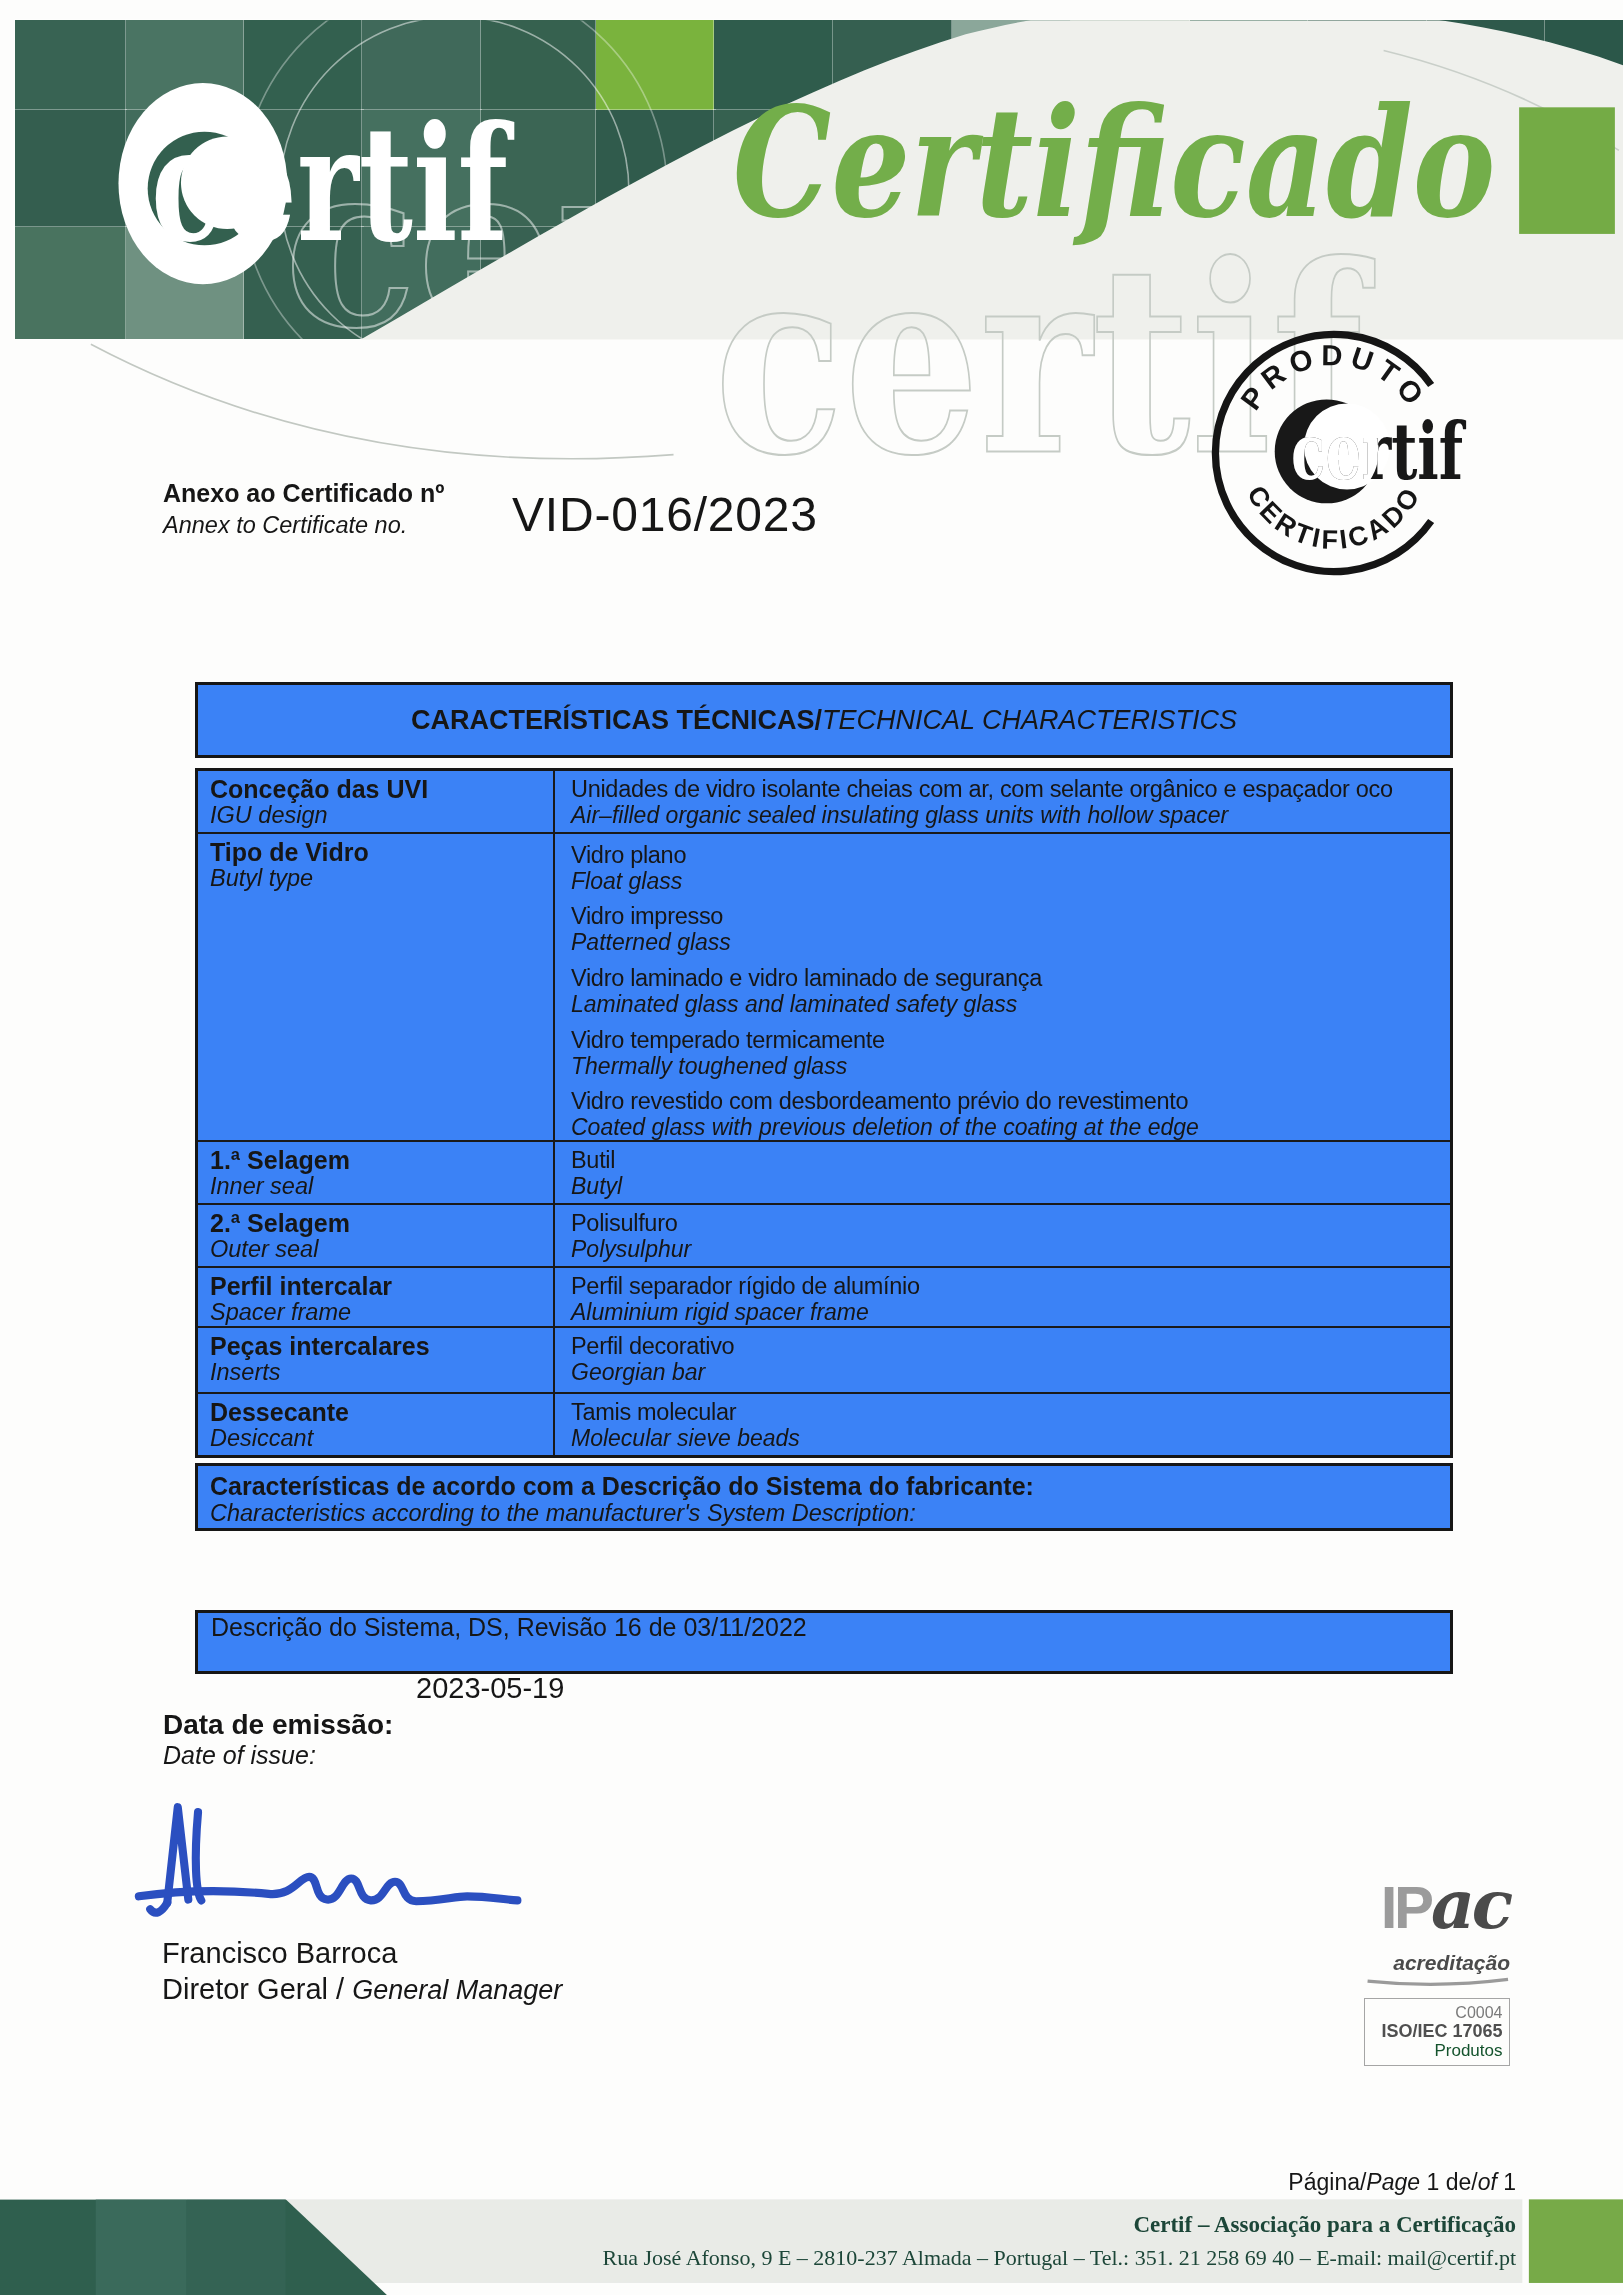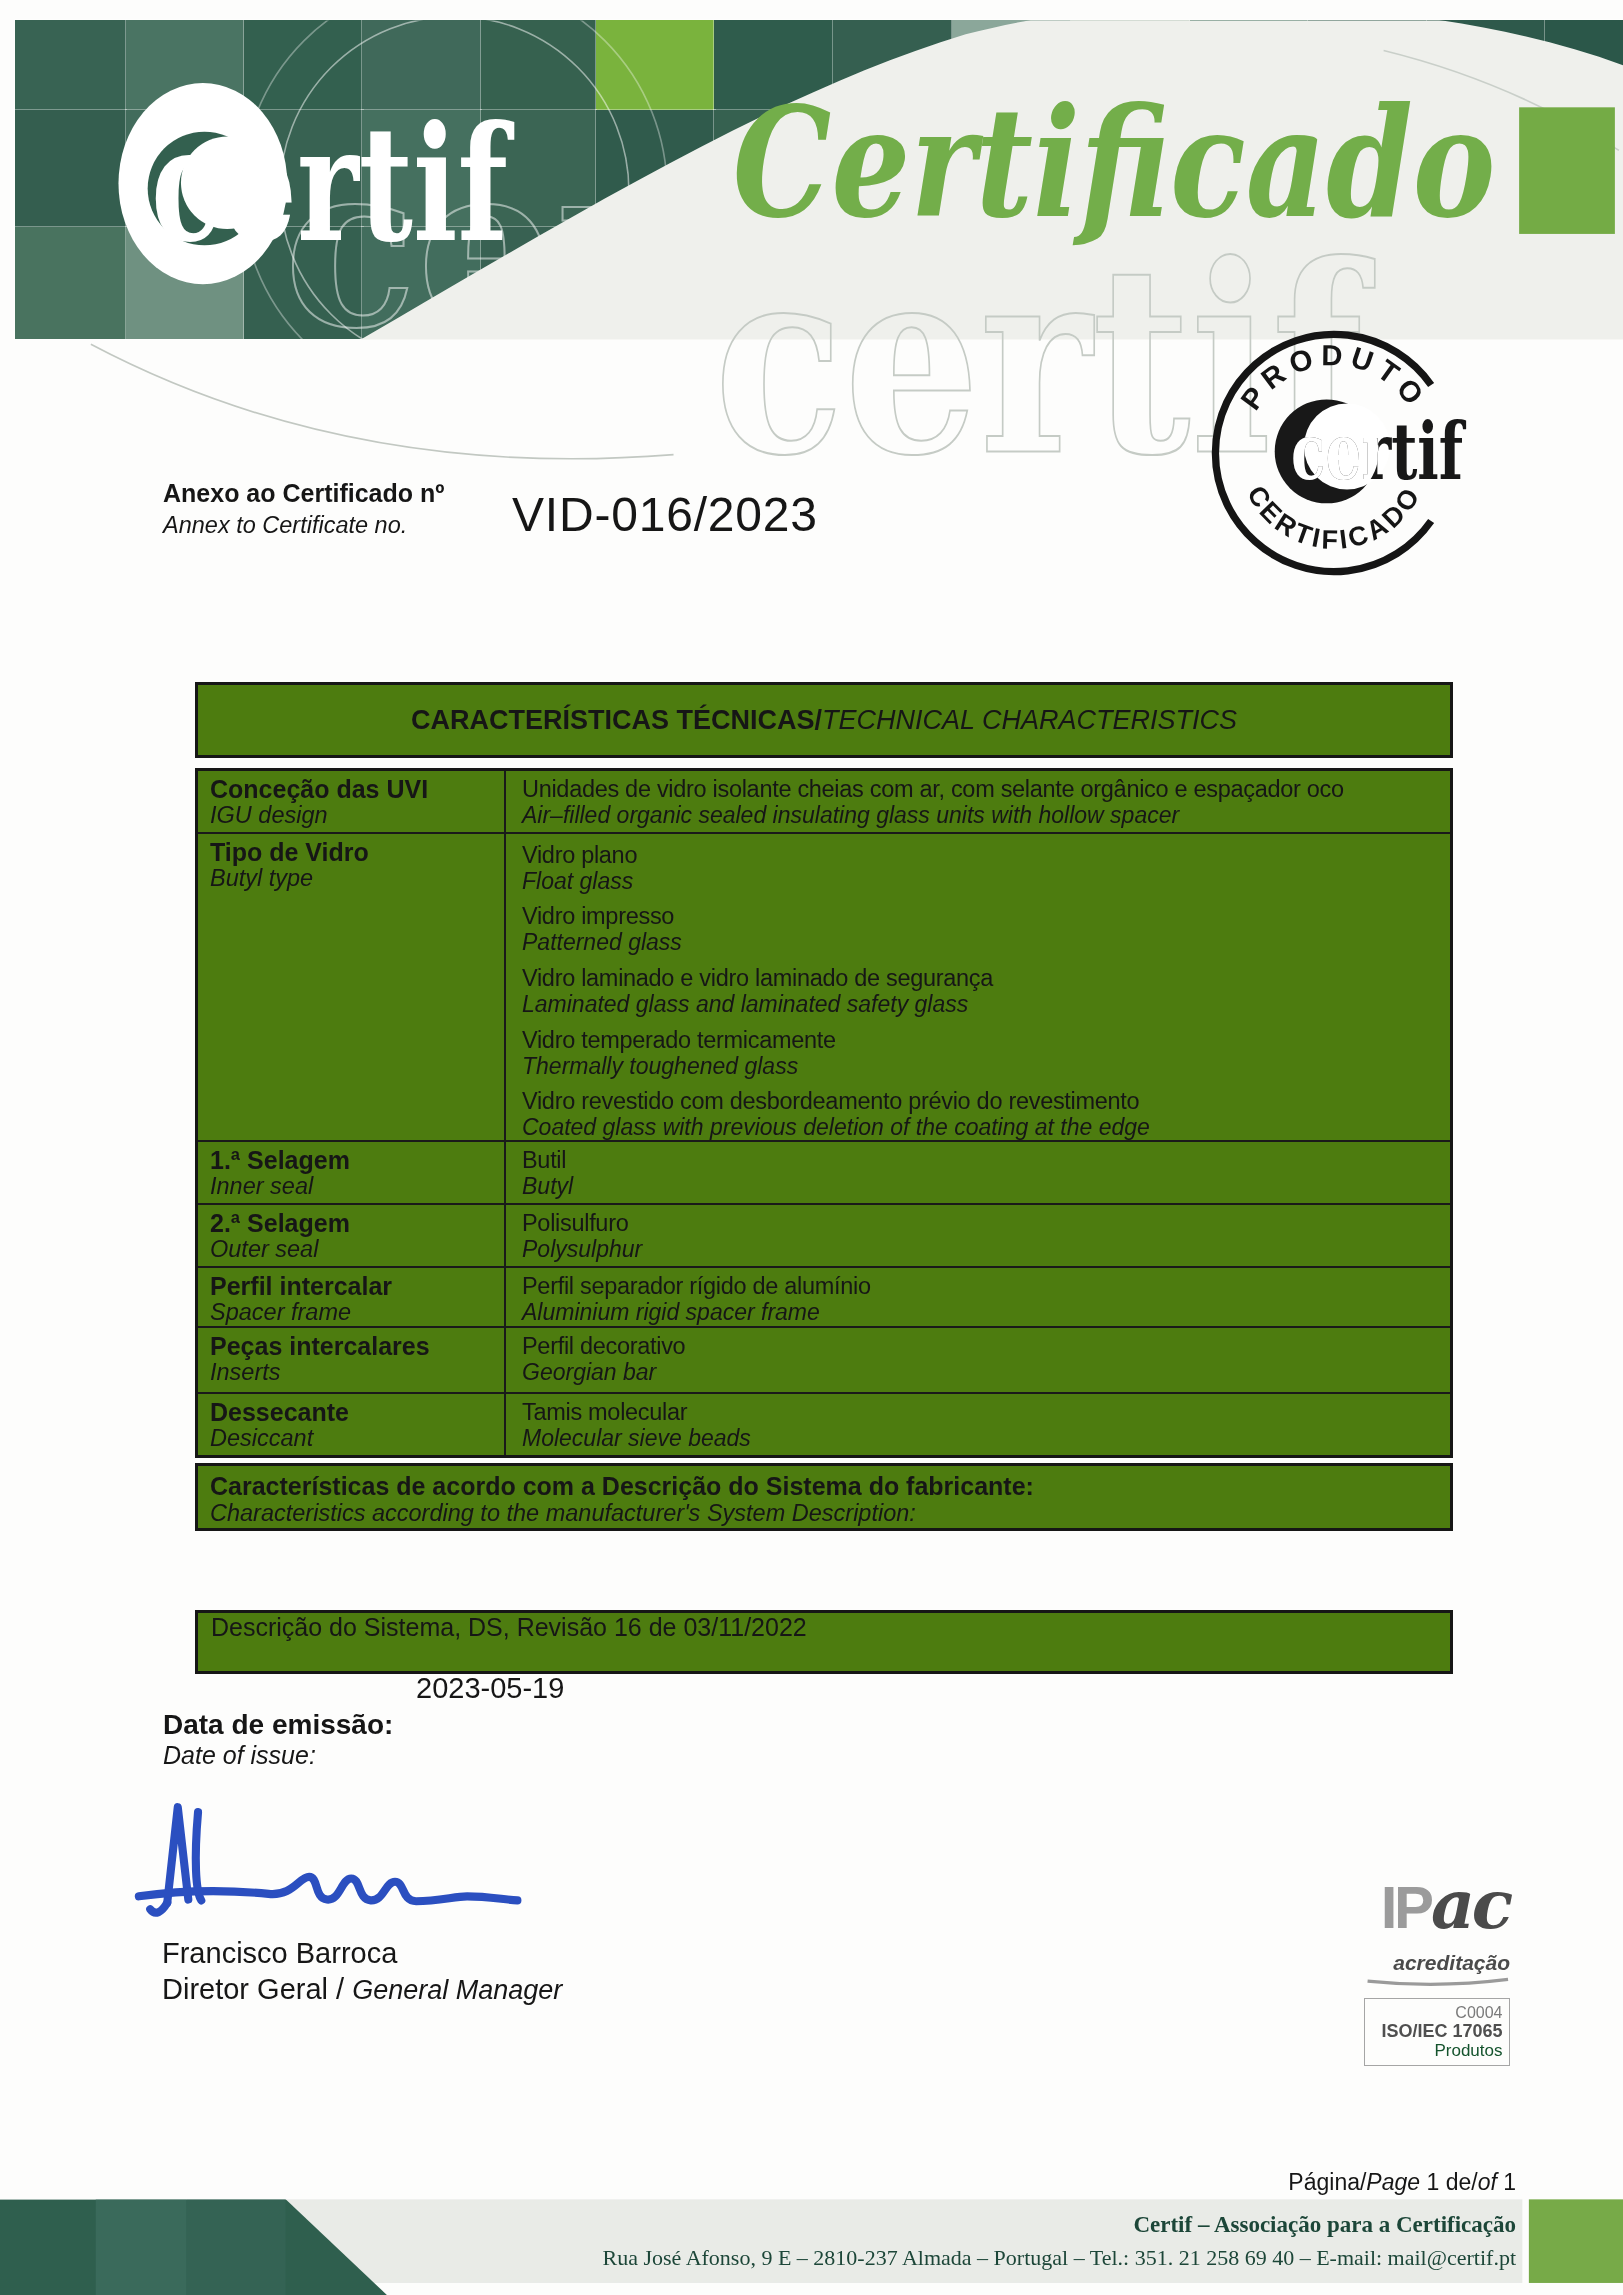--- a/index.html
+++ b/index.html
@@ -8,28 +8,28 @@
   .page{position:absolute;left:0;top:0;width:1623px;height:2295px;background:#fdfdfc;overflow:hidden;}
   
   #mosaic{position:absolute;left:0;top:0;width:1623px;height:519px;}
   #mosaic .tile{position:absolute;outline:0.8px solid rgba(255,255,255,.35);}
   
   .annex-label{left:163px;top:477px;line-height:32px;}
   .annex-pt{font-size:25px;font-weight:700;}
   .annex-en{font-size:23.5px;font-style:italic;}
   .annex-no{left:512px;top:487px;font-size:48px;font-weight:400;letter-spacing:0.8px;}
   
-  .tbox{position:absolute;left:195px;width:1258px;border:3.2px solid #161616;box-sizing:border-box;background:#4d7c0f;}
+  .tbox{position:absolute;left:195px;width:1258px;border:3.2px solid #161616;box-sizing:border-box;background:#3b82f6;}
   .ttitle{top:682px;height:76px;display:flex;align-items:center;justify-content:center;font-size:27px;}
   .ttitle .b{font-weight:700;}
   .ttitle .i{font-style:italic;}
   .tmain{top:768px;height:690px;display:flex;flex-direction:column;}
   .trow{display:flex;box-sizing:border-box;border-top:2.4px solid #1a1a1a;}
   .trow:first-child{border-top:none;}
-  .tlabel{width:308px;box-sizing:border-box;border-right:2.4px solid #1a1a1a;padding:4px 8px 0 12px;flex:none;}
+  .tlabel{width:357px;box-sizing:border-box;border-right:2.4px solid #1a1a1a;padding:4px 8px 0 12px;flex:none;}
   .tvalue{flex:1;padding:4px 8px 0 16px;box-sizing:border-box;}
   .lpt{font-size:25px;font-weight:700;line-height:28px;}
   .len{font-size:23.5px;font-style:italic;line-height:24px;}
   .vpt{font-size:23.5px;line-height:28px;letter-spacing:-0.3px;white-space:nowrap;}
   .ven{font-size:23px;font-style:italic;line-height:24px;white-space:nowrap;}
   .pair{margin-bottom:9.7px;}
   .tvalue.multi{padding-top:6.5px;}
   .note{top:1463px;height:68px;padding:5.7px 8px 0 12px;}
   .note .lpt{line-height:29px;}
   .sysdesc{top:1610px;height:64px;display:flex;align-items:flex-start;padding-left:13px;font-size:25px;}

